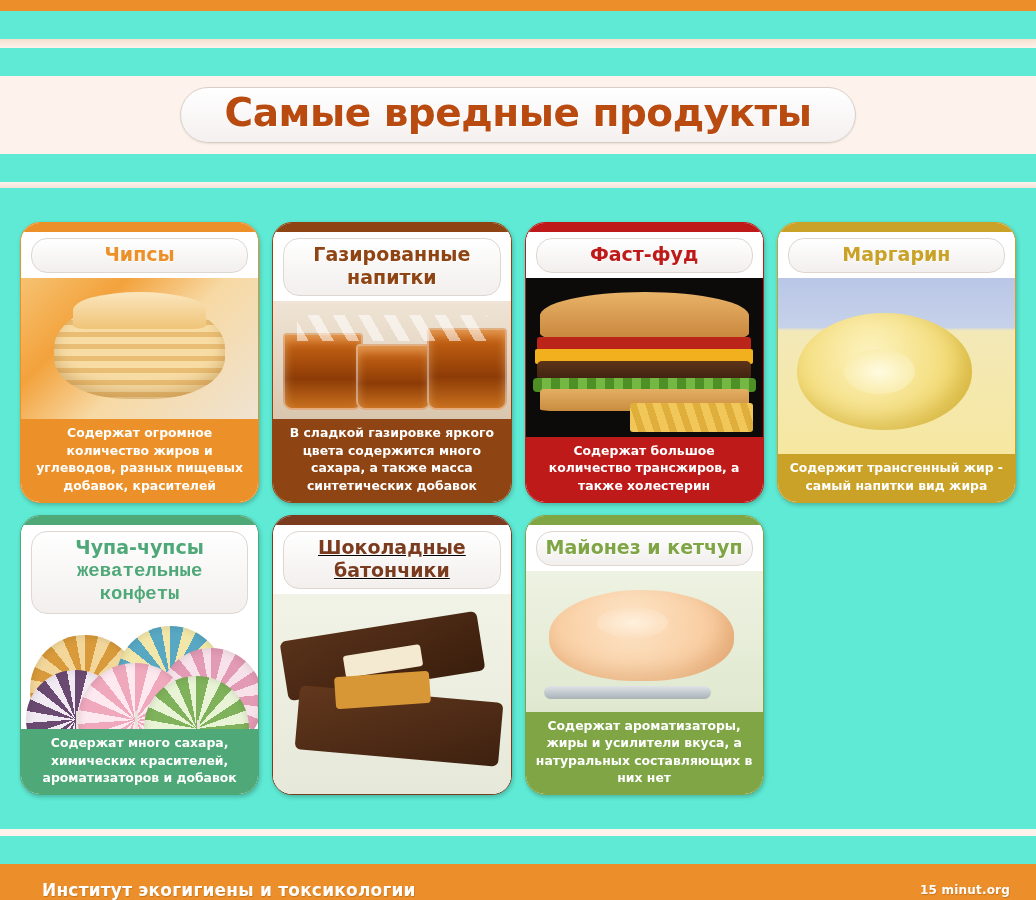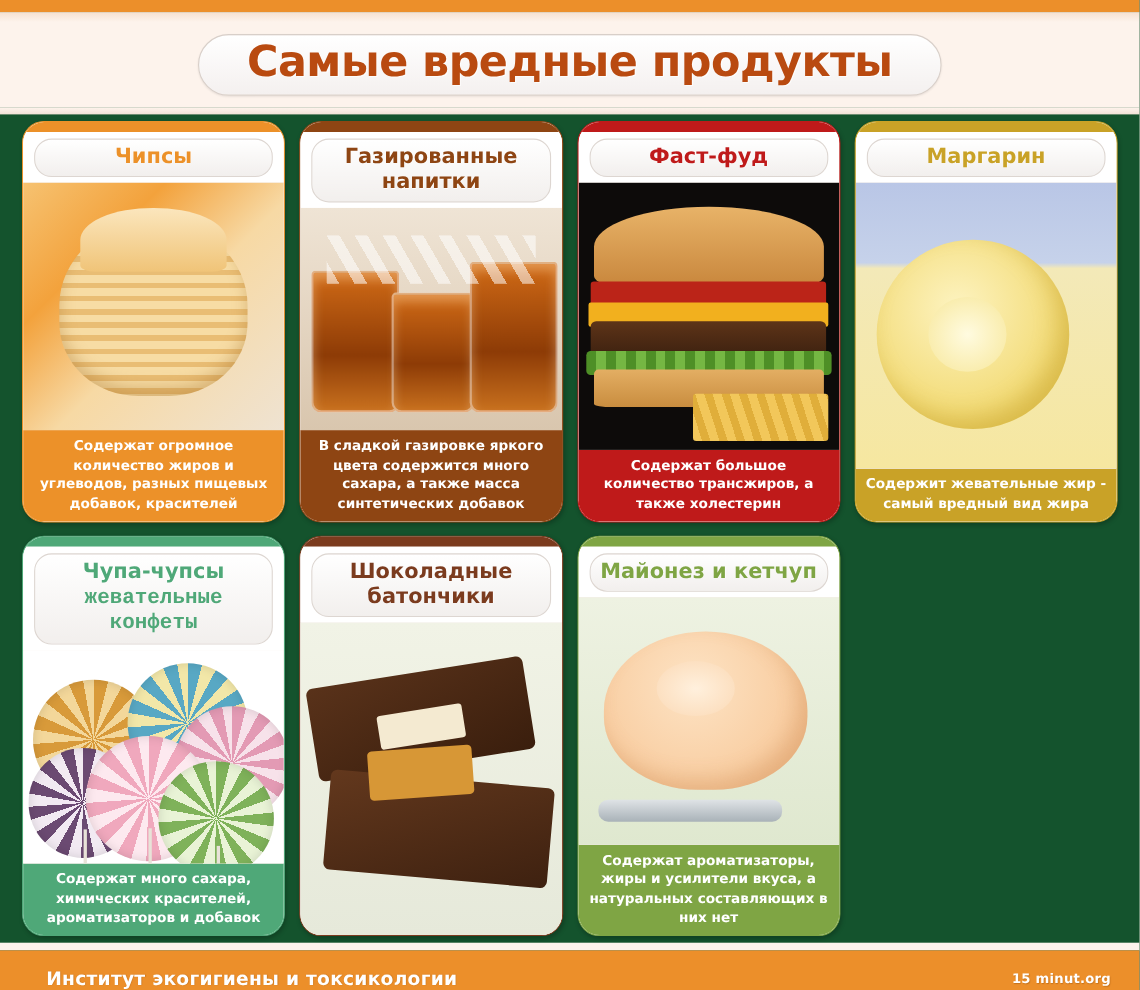--- a/index.html
+++ b/index.html
@@ -5,23 +5,23 @@
   html,body{margin:0;padding:0;}
   body{
     width:1036px;height:900px;
     background:#fdf6f0;
     font-family:"Liberation Sans", sans-serif;
     overflow:hidden;
   }
   .poster{
     position:relative;
     width:1036px;height:900px;
-    background:#14532d;
-    box-sizing:border-box;
-    display:flex;flex-direction:column;
+    background:#5eead4;
+    box-sizing:border-box;
+    display:flex;flex-direction:column;gap:28px;
   }
   
   .top-strip{
     height:11px;width:100%;
     background:#ec8f2a;
     flex:0 0 auto;
   }
   .top-strip-fade{
     height:9px;width:100%;
     background:linear-gradient(#f6e0cf,#fdf3ec);
@@ -291,21 +291,21 @@
     <div class="card" style="border-color: rgb(201, 162, 39);">
       <div class="card-topbar" style="background: rgb(201, 162, 39);"></div>
       <div class="card-headwrap">
         <div class="head-pill">
           <div class="head-main" style="color: rgb(201, 162, 39);">Маргарин</div>
         </div>
       </div>
       <div class="card-photo">
         <div class="ph ph-marg"></div>
       </div>
-      <div class="card-caption" style="background: rgb(201, 162, 39);">Содержит жевательные жир - самый вредный вид жира</div>
+      <div class="card-caption" style="background: rgb(201, 162, 39);">Содержит трансгенный жир - самый напитки вид жира</div>
     </div>
 
     <div class="card" style="border-color: rgb(79, 168, 120);">
       <div class="card-topbar" style="background: rgb(79, 168, 120);"></div>
       <div class="card-headwrap">
         <div class="head-pill">
           <div class="head-main" style="color: rgb(79, 168, 120);">Чупа-чупсы</div>
           <div class="head-sub" style="color: rgb(79, 168, 120);">жевательные конфеты</div>
         </div>
       </div>
@@ -321,21 +321,21 @@
             <span class="s" style="left: 23%; top: 83.8%; height: 34%;"></span>
             <i style="left: 24%; top: 40%; width: 48%; padding-bottom: 48%; height: 0px; background: repeating-conic-gradient(rgb(240, 168, 189) 0deg, rgb(240, 168, 189) 14deg, rgb(253, 233, 239) 14deg, rgb(253, 233, 239) 28deg); box-shadow: rgba(0, 0, 0, 0.13) 0px 0px 10px inset;"></i>
             <span class="s" style="left: 48%; top: 83.2%; height: 34%;"></span>
             <i style="left: 52%; top: 52%; width: 44%; padding-bottom: 44%; height: 0px; background: repeating-conic-gradient(rgb(127, 178, 90) 0deg, rgb(127, 178, 90) 14deg, rgb(233, 243, 214) 14deg, rgb(233, 243, 214) 28deg); box-shadow: rgba(0, 0, 0, 0.13) 0px 0px 10px inset;"></i>
             <span class="s" style="left: 74%; top: 91.6%; height: 34%;"></span>
           </div>
       </div>
       <div class="card-caption" style="background: rgb(79, 168, 120);">Содержат много сахара, химических красителей, ароматизаторов и добавок</div>
     </div>
 
-    <div class="card" style="border-color: rgb(123, 59, 30);">
+    <div class="card" style="border-color: rgb(123, 59, 30); text-decoration: underline;">
       <div class="card-topbar" style="background: rgb(123, 59, 30);"></div>
       <div class="card-headwrap">
         <div class="head-pill">
           <div class="head-main" style="color: rgb(123, 59, 30);">Шоколадные батончики</div>
         </div>
       </div>
       <div class="card-photo">
         <div class="ph ph-choc">
             <div class="bar1"></div>
             <div class="nou"></div>

